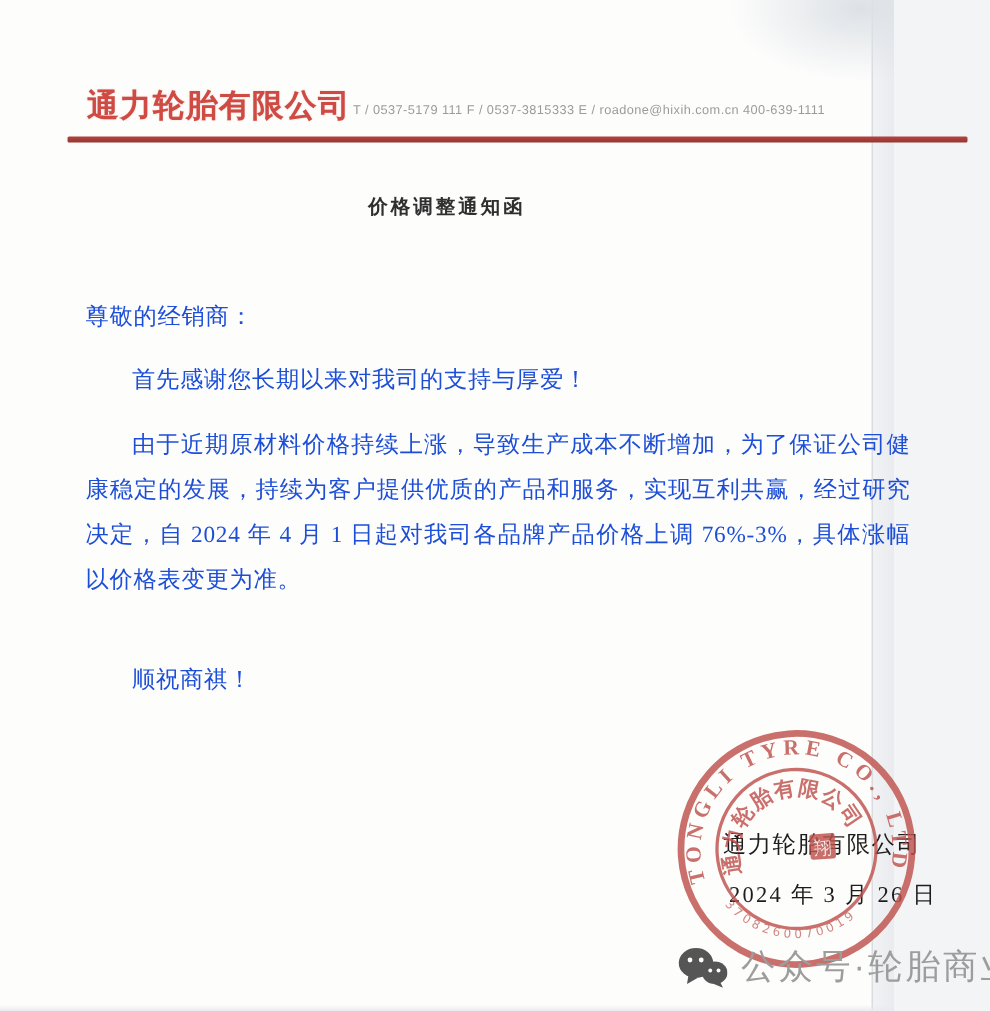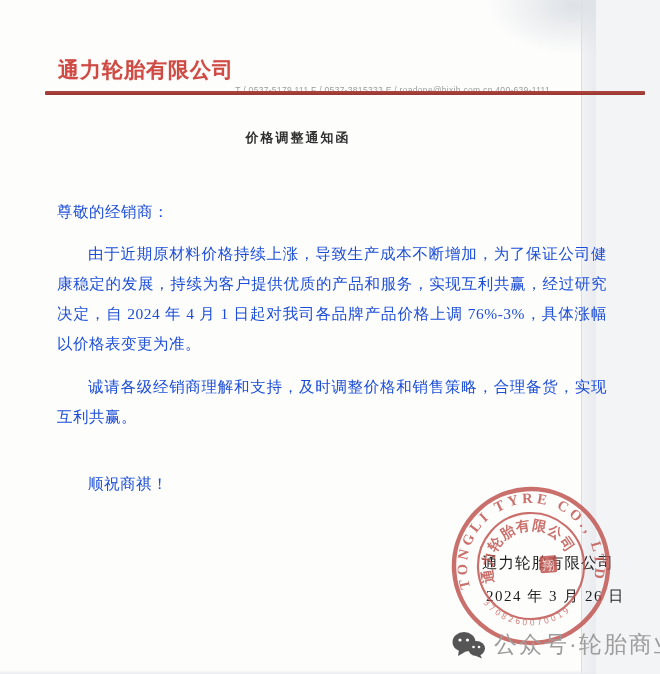--- a/index.html
+++ b/index.html
@@ -37,21 +37,20 @@
     font-family:"Liberation Sans","DejaVu Sans",sans-serif;
     font-weight:bold; font-size:21px; letter-spacing:1px;
     color:#ce4a43;
     text-shadow:0 0 1px rgba(206,74,67,.35);
   }
   .contact-line {
     position:absolute; right:46px; top:68px;
     font-family:"Liberation Sans","DejaVu Sans",sans-serif;
     font-size:8.5px; color:#9b9b9b; letter-spacing:.3px;
     white-space:nowrap;
-    margin-top:17px;
   }
   .red-rule {
     position:absolute; left:45px; top:91px; width:600px; height:4px;
     background:linear-gradient(to bottom,#b04540,#973632);
     border-radius:1px;
   }
 
   
   .letter-title {
     position:absolute; top:129px; left:0; width:100%;
@@ -112,22 +111,22 @@
   <div class="letterhead">
     <div class="company-name">通力轮胎有限公司</div>
     <div class="contact-line">T / 0537-5179 111    F / 0537-3815333    E / roadone@hixih.com.cn    400-639-1111</div>
     <div class="red-rule"></div>
   </div>
 
   <div class="letter-title">价格调整通知函</div>
 
   <div class="letter-body">
     <div class="salutation">尊敬的经销商：</div>
+    <div class="para para-gap">首先感谢您长期以来对我司的支持与厚爱！</div>
     <div class="para para-gap">由于近期原材料价格持续上涨，导致生产成本不断增加，为了保证公司健康稳定的发展，持续为客户提供优质的产品和服务，实现互利共赢，经过研究决定，自 2024 年 4 月 1 日起对我司各品牌产品价格上调 76%-3%，具体涨幅以价格表变更为准。</div>
-    <div class="para">诚请各级经销商理解和支持，及时调整价格和销售策略，合理备货，实现互利共赢。</div>
     <div class="closing">顺祝商祺！</div>
   </div>
 
   <div class="sig-company">通力轮胎有限公司</div>
   <div class="sig-date">2024 年 3 月 26 日</div>
 
   <div class="seal-wrap">
     <svg viewBox="0 0 178 178">
       <defs>
         <path id="arcRingTop" d="M 28.6,111.2 A 64,64 0 1 1 149.4,111.2" fill="none"></path>

